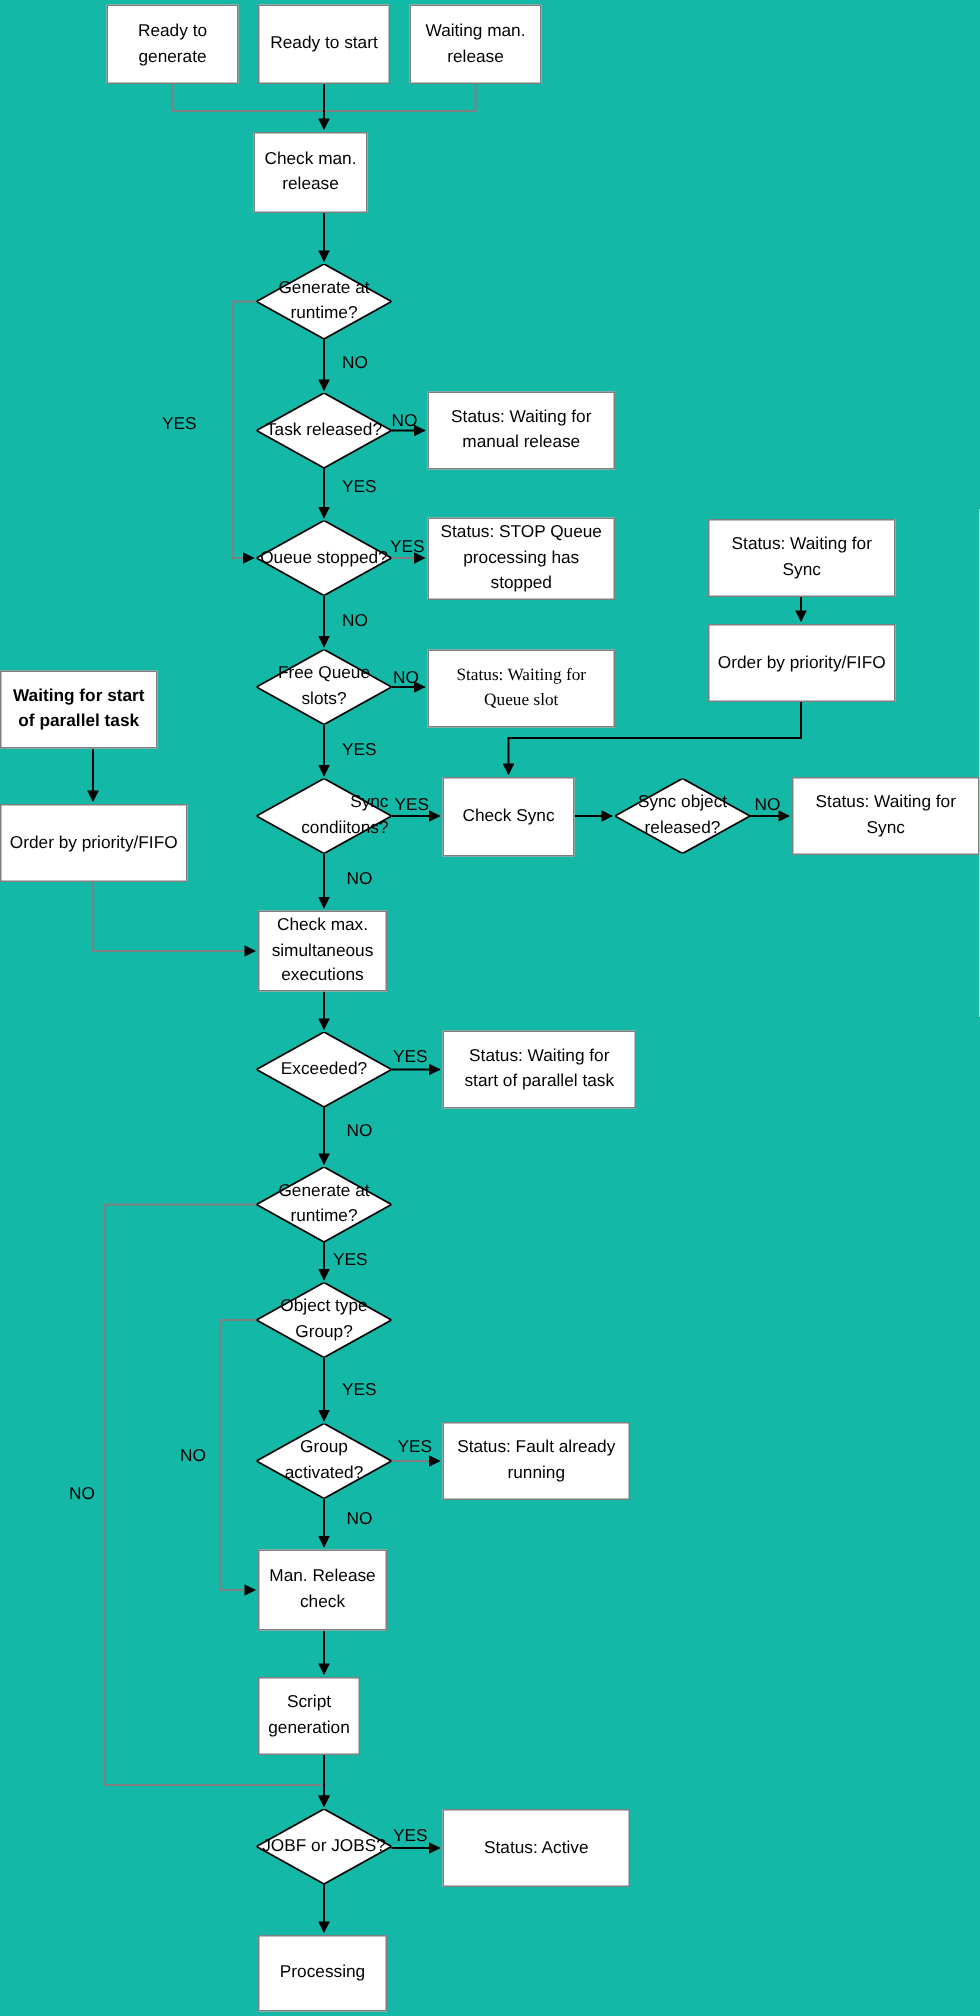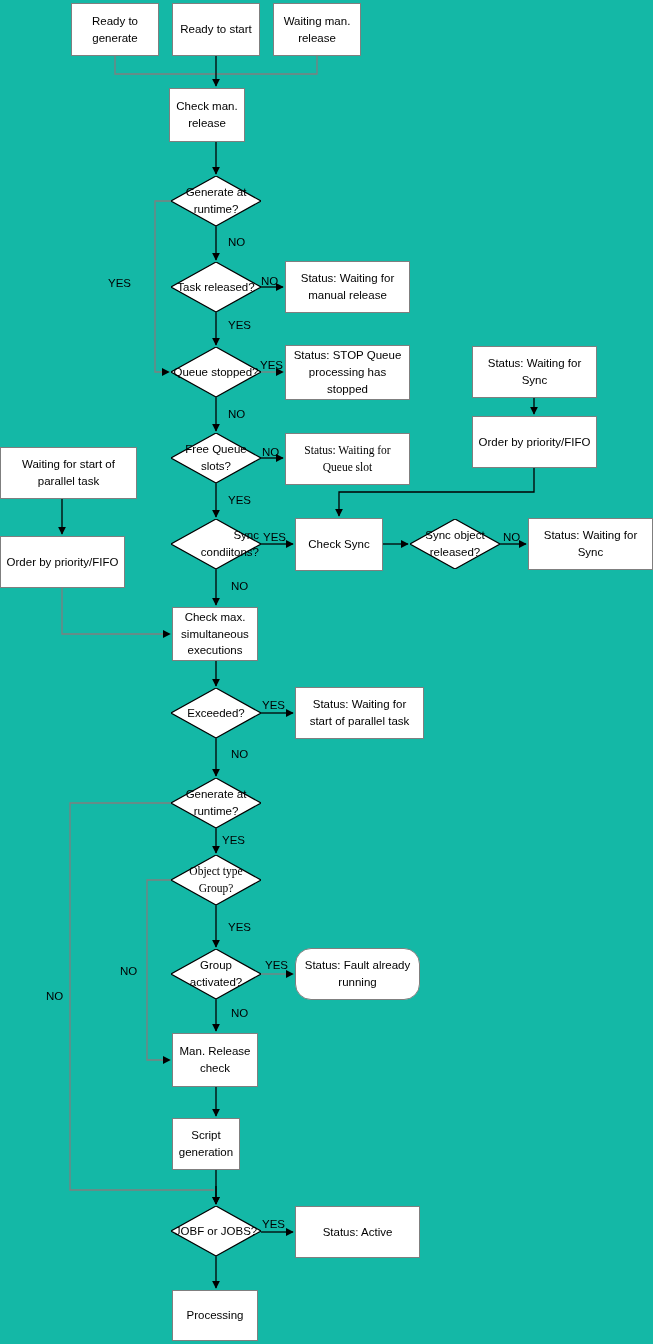--- a/index.html
+++ b/index.html
@@ -190,21 +190,21 @@
       </div>
       <div class="node diamond" style="left: 171px; top: 433px; width: 90px; height: 50px;">
         <svg class="dshape" viewBox="0 0 90 50" preserveAspectRatio="none">
           <polygon points="45,0 90,25 45,50 0,25" fill="#ffffff" stroke="#000000" stroke-width="1.2"></polygon>
         </svg>
         <span class="dlabel">Free Queue slots?</span>
       </div>
       <div class="node box" style="left: 285px; top: 433px; width: 125px; height: 52px; font-family: Liberation Serif, serif;">
         <span>Status: Waiting for Queue slot</span>
       </div>
-      <div class="node box" style="left: 0px; top: 447px; width: 137px; height: 52px;">
+      <div class="node box" style="left: 0px; top: 447px; width: 105px; height: 52px; font-weight: bold;">
         <span>Waiting for start of parallel task</span>
       </div>
       <div class="node diamond" style="left: 171px; top: 519px; width: 90px; height: 50px; text-align: right;">
         <svg class="dshape" viewBox="0 0 90 50" preserveAspectRatio="none">
           <polygon points="45,0 90,25 45,50 0,25" fill="#ffffff" stroke="#000000" stroke-width="1.2"></polygon>
         </svg>
         <span class="dlabel">Sync condiitons?</span>
       </div>
       <div class="node box" style="left: 295px; top: 518px; width: 88px; height: 53px;">
         <span>Check Sync</span>
@@ -232,33 +232,33 @@
       </div>
       <div class="node box" style="left: 295px; top: 687px; width: 129px; height: 52px;">
         <span>Status: Waiting for start of parallel task</span>
       </div>
       <div class="node diamond" style="left: 171px; top: 778px; width: 90px; height: 50px;">
         <svg class="dshape" viewBox="0 0 90 50" preserveAspectRatio="none">
           <polygon points="45,0 90,25 45,50 0,25" fill="#ffffff" stroke="#000000" stroke-width="1.2"></polygon>
         </svg>
         <span class="dlabel">Generate at runtime?</span>
       </div>
-      <div class="node diamond" style="left: 171px; top: 855px; width: 90px; height: 50px; font-family: Liberation Serif, serif;">
+      <div class="node diamond" style="left: 171px; top: 855px; width: 90px; height: 50px;">
         <svg class="dshape" viewBox="0 0 90 50" preserveAspectRatio="none">
           <polygon points="45,0 90,25 45,50 0,25" fill="#ffffff" stroke="#000000" stroke-width="1.2"></polygon>
         </svg>
         <span class="dlabel">Object type Group?</span>
       </div>
       <div class="node diamond" style="left: 171px; top: 949px; width: 90px; height: 50px;">
         <svg class="dshape" viewBox="0 0 90 50" preserveAspectRatio="none">
           <polygon points="45,0 90,25 45,50 0,25" fill="#ffffff" stroke="#000000" stroke-width="1.2"></polygon>
         </svg>
         <span class="dlabel">Group activated?</span>
       </div>
-      <div class="node box" style="left: 295px; top: 948px; width: 125px; height: 52px; border-radius: 16px;">
+      <div class="node box" style="left: 295px; top: 948px; width: 125px; height: 52px;">
         <span>Status: Fault already running</span>
       </div>
       <div class="node box" style="left: 172px; top: 1033px; width: 86px; height: 54px;">
         <span>Man. Release check</span>
       </div>
       <div class="node box" style="left: 172px; top: 1118px; width: 68px; height: 52px;">
         <span>Script generation</span>
       </div>
       <div class="node diamond" style="left: 171px; top: 1206px; width: 90px; height: 50px;">
         <svg class="dshape" viewBox="0 0 90 50" preserveAspectRatio="none">

